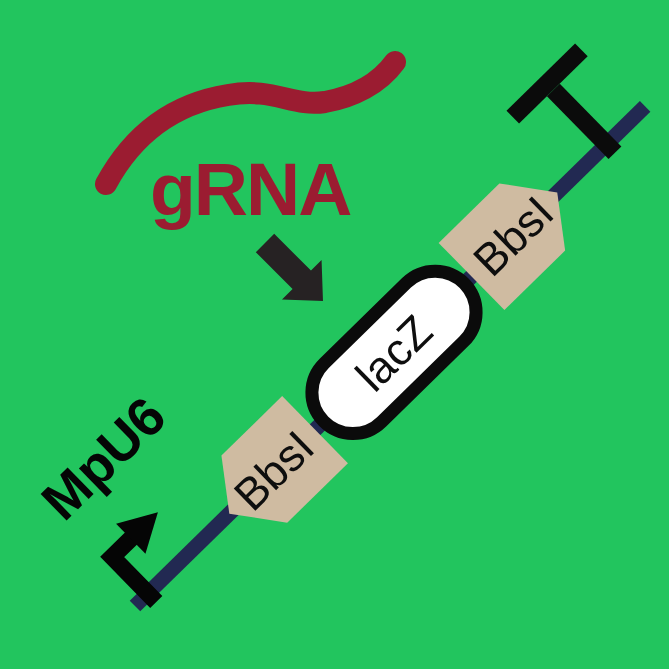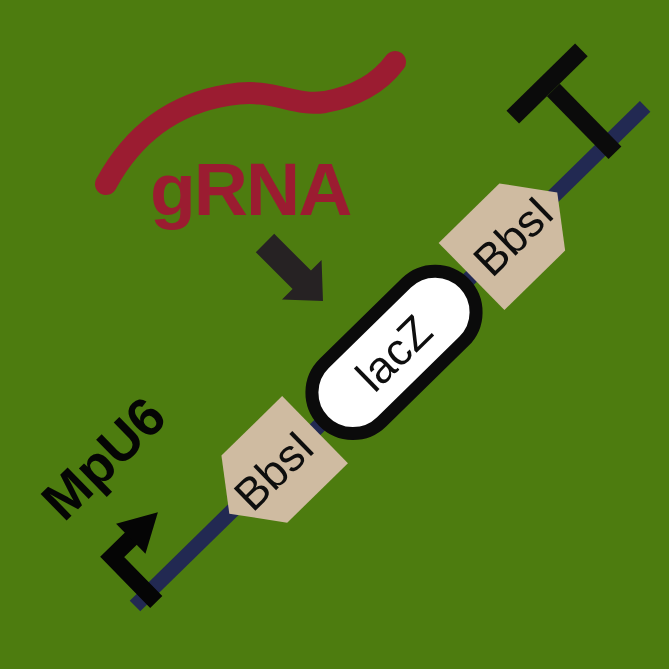--- a/index.html
+++ b/index.html
@@ -1,20 +1,20 @@
 <!DOCTYPE html>
 <html><head>
 <meta charset="utf-8">
 <style>
   html, body { margin: 0; padding: 0; background: #ffffff; }
   .canvas {
     position: relative;
     width: 669px;
     height: 669px;
-    background: #4d7c0f;
+    background: #22c55e;
     overflow: hidden;
     font-family: "Liberation Sans", "DejaVu Sans", sans-serif;
   }
   svg { display: block; }
   text { font-family: "Liberation Sans", "DejaVu Sans", sans-serif; }
   .grna-label {
     font-size: 75px;
     font-weight: bold;
     letter-spacing: -2px;
   }

